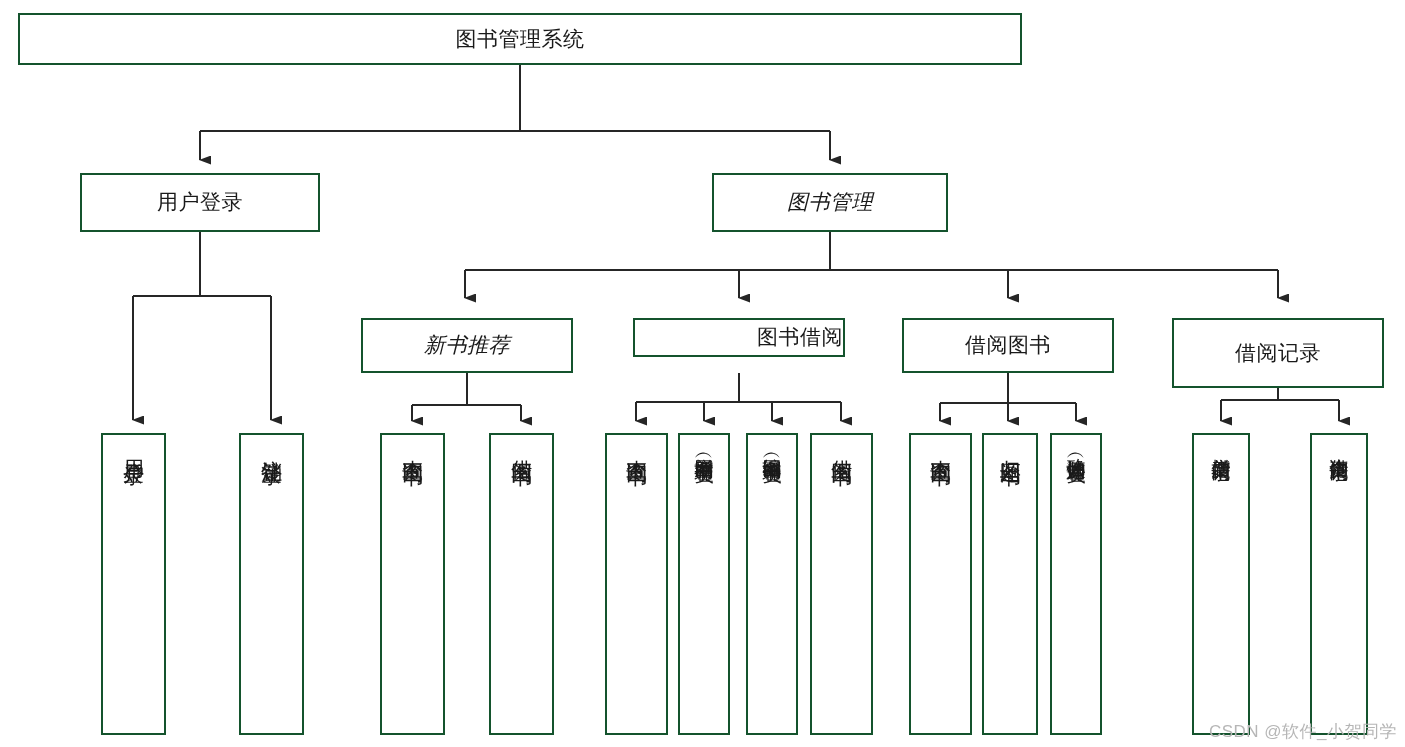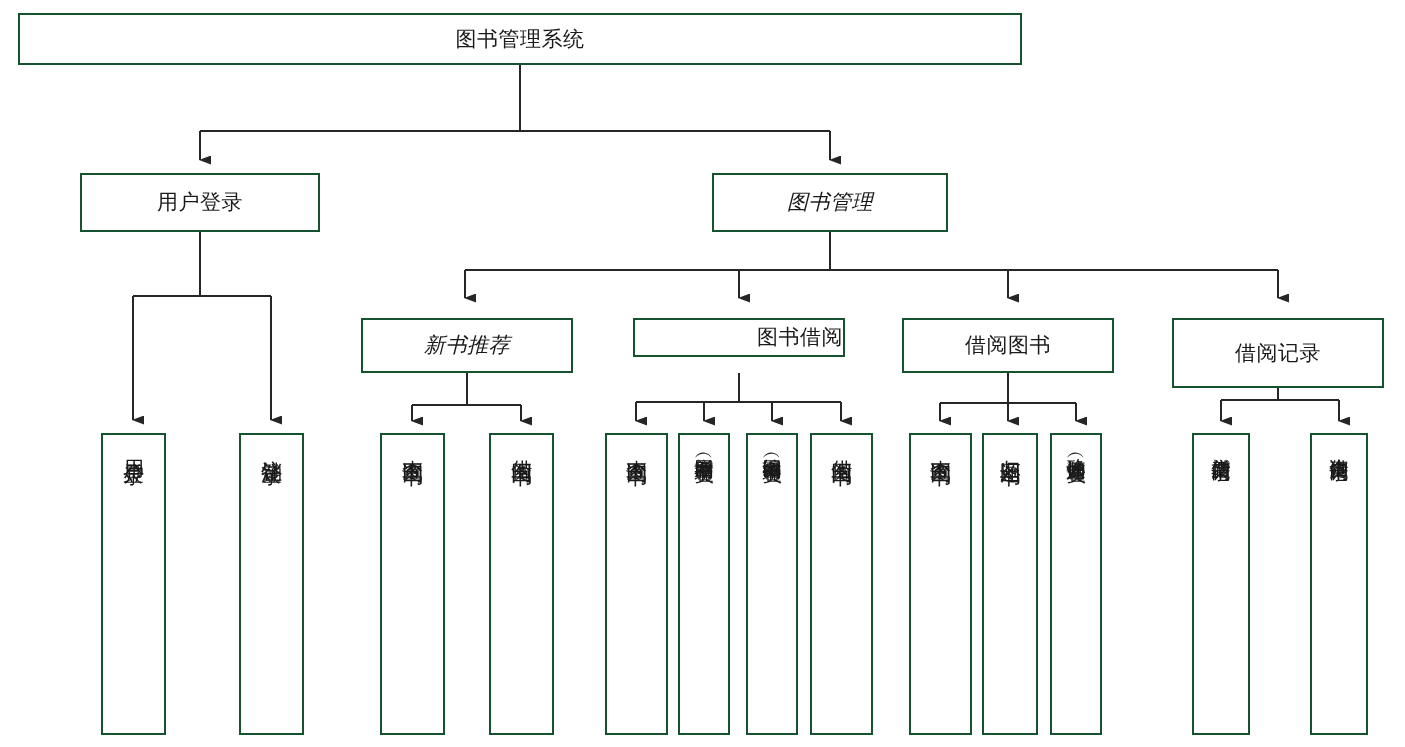--- a/index.html
+++ b/index.html
@@ -208,14 +208,15 @@
   </div>
 
   <div class="node vert narrow" style="left:1192px; top:433px; width:58px; height:302px;">
     <span class="node-label">新增借阅记录</span>
   </div>
 
   <div class="node vert narrow" style="left:1310px; top:433px; width:58px; height:302px;">
     <span class="node-label">查询借阅记录</span>
   </div>
 
+  <div id="watermark">CSDN @软件_小贺同学</div>
 
 </div>
 
 </body></html>

